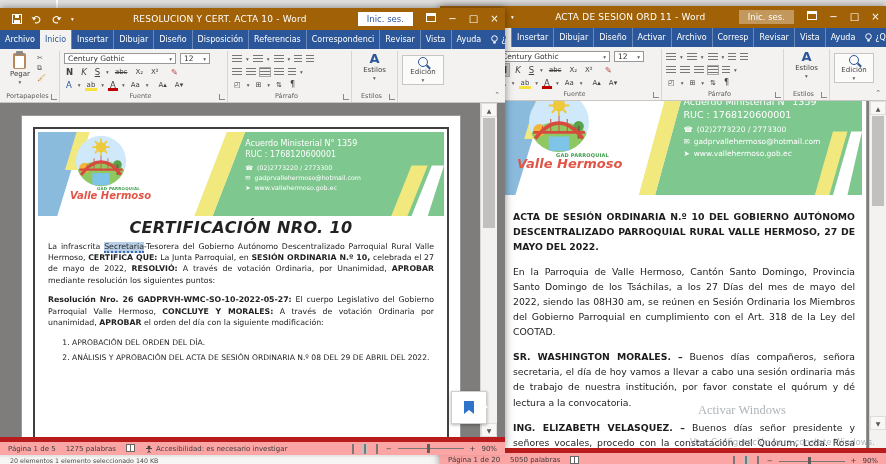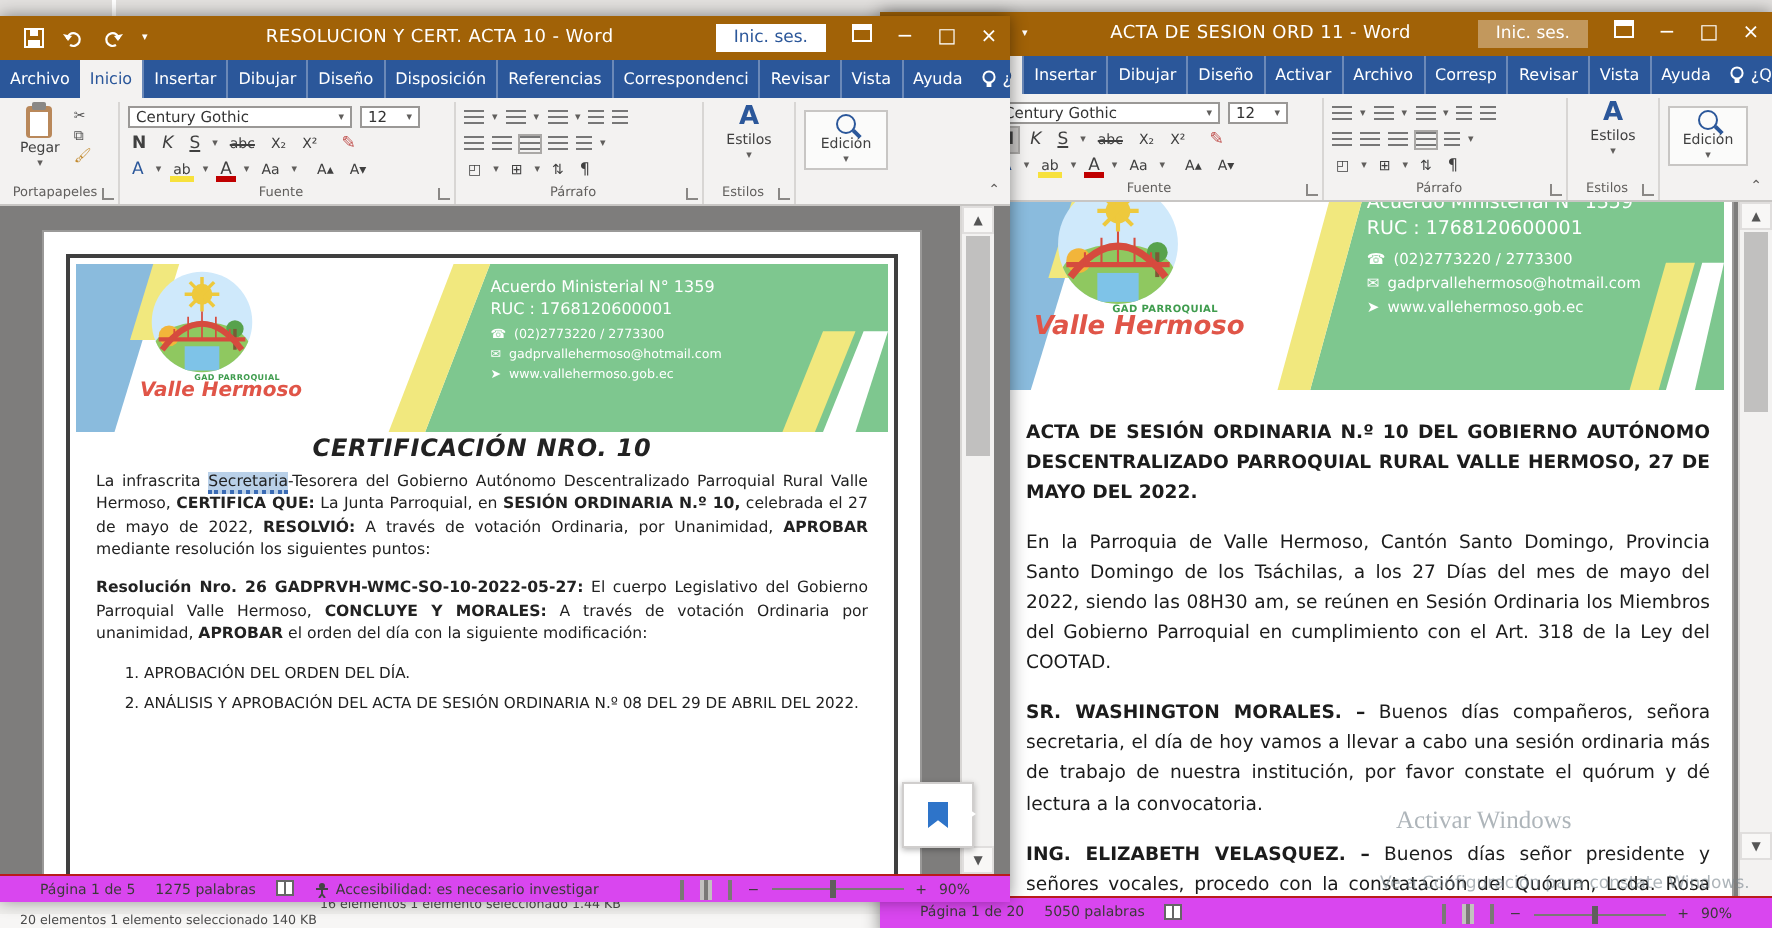--- a/index.html
+++ b/index.html
@@ -71,31 +71,31 @@
   .lh.rt .lh-contacts .h1{font-size:9.5px;} .lh.rt .lh-contacts .cl{font-size:7.5px;}
   .lh-logo{position:absolute;text-align:center;}
   .lh.lt .lh-logo{left:32px;top:3px;width:62px;}
   .lh.rt .lh-logo{left:18px;top:2px;width:84px;}
   .logo-name{font-size:10px;color:#e05548;font-style:italic;font-weight:bold;white-space:nowrap;position:relative;line-height:1;}
   .lh.rt .logo-name{font-size:13px;}
   .logo-sub{position:absolute;top:-4px;right:-8px;font-size:4px;color:#3f9c4e;font-style:normal;letter-spacing:.2px;}
   .lh.rt .logo-sub{font-size:5px;}
   .certcontent{position:absolute;left:26px;right:26px;top:98px;font-size:7.8px;color:#222;text-align:justify;line-height:1.47;}
   .dateline{text-align:right;margin:4px 0 9px;}
-  .certtitle{text-align:center;font-size:12px;font-weight:bold;font-style:italic;letter-spacing:.4px;margin:2px 0 1px;}
+  .certtitle{text-align:center;font-size:16px;font-weight:bold;font-style:italic;letter-spacing:.4px;margin:2px 0 1px;}
   .certcode{text-align:center;font-size:7.6px;font-weight:bold;margin-bottom:9px;letter-spacing:.3px;}
   .certcontent p{margin:0 0 8px;}
   .certcontent ol{margin:0;padding-left:24px;}
   .certcontent li{text-align:left;margin-bottom:4px;font-size:7.6px;}
   
   .actapage{left:55px;top:-16px;width:371px;height:430px;}
   .actacontent{position:absolute;left:18px;right:11px;top:124px;font-size:9.3px;color:#1c1c1c;text-align:justify;line-height:1.62;}
   .actacontent p{margin:0 0 10px;}
   
-  .statusbar{display:flex;align-items:center;background:#d946ef;border-top:1px solid #b91c1c;color:#3b3a39;font-size:7px;padding:0 20px;gap:10px;}
+  .statusbar{display:flex;align-items:center;background:#fca5a5;border-top:5px solid #b91c1c;color:#3b3a39;font-size:7px;padding:0 8px;gap:10px;}
   .statusbar.lt{height:13px;} .statusbar.rt{height:20px;align-items:flex-start;padding-top:3px;}
   .sright{margin-left:auto;display:flex;align-items:center;gap:6px;}
   .vicon{width:11px;height:9px;border:1px solid #7a7876;background:#fff;box-sizing:border-box;}
   .vwrap{padding:1px 2px;}
   .vwrap.on{background:#c3c1bf;}
   .ztrack{width:66px;height:1px;background:#7a7876;position:relative;}
   .zthumb{position:absolute;left:45%;top:-4px;width:3px;height:9px;background:#605e5c;}
   
   .topstrip{position:absolute;left:0;top:0;right:0;height:8px;background:#e3e1df;z-index:0;}
   .topline{position:absolute;left:56px;top:0;width:2px;height:8px;background:#fff;z-index:1;}

